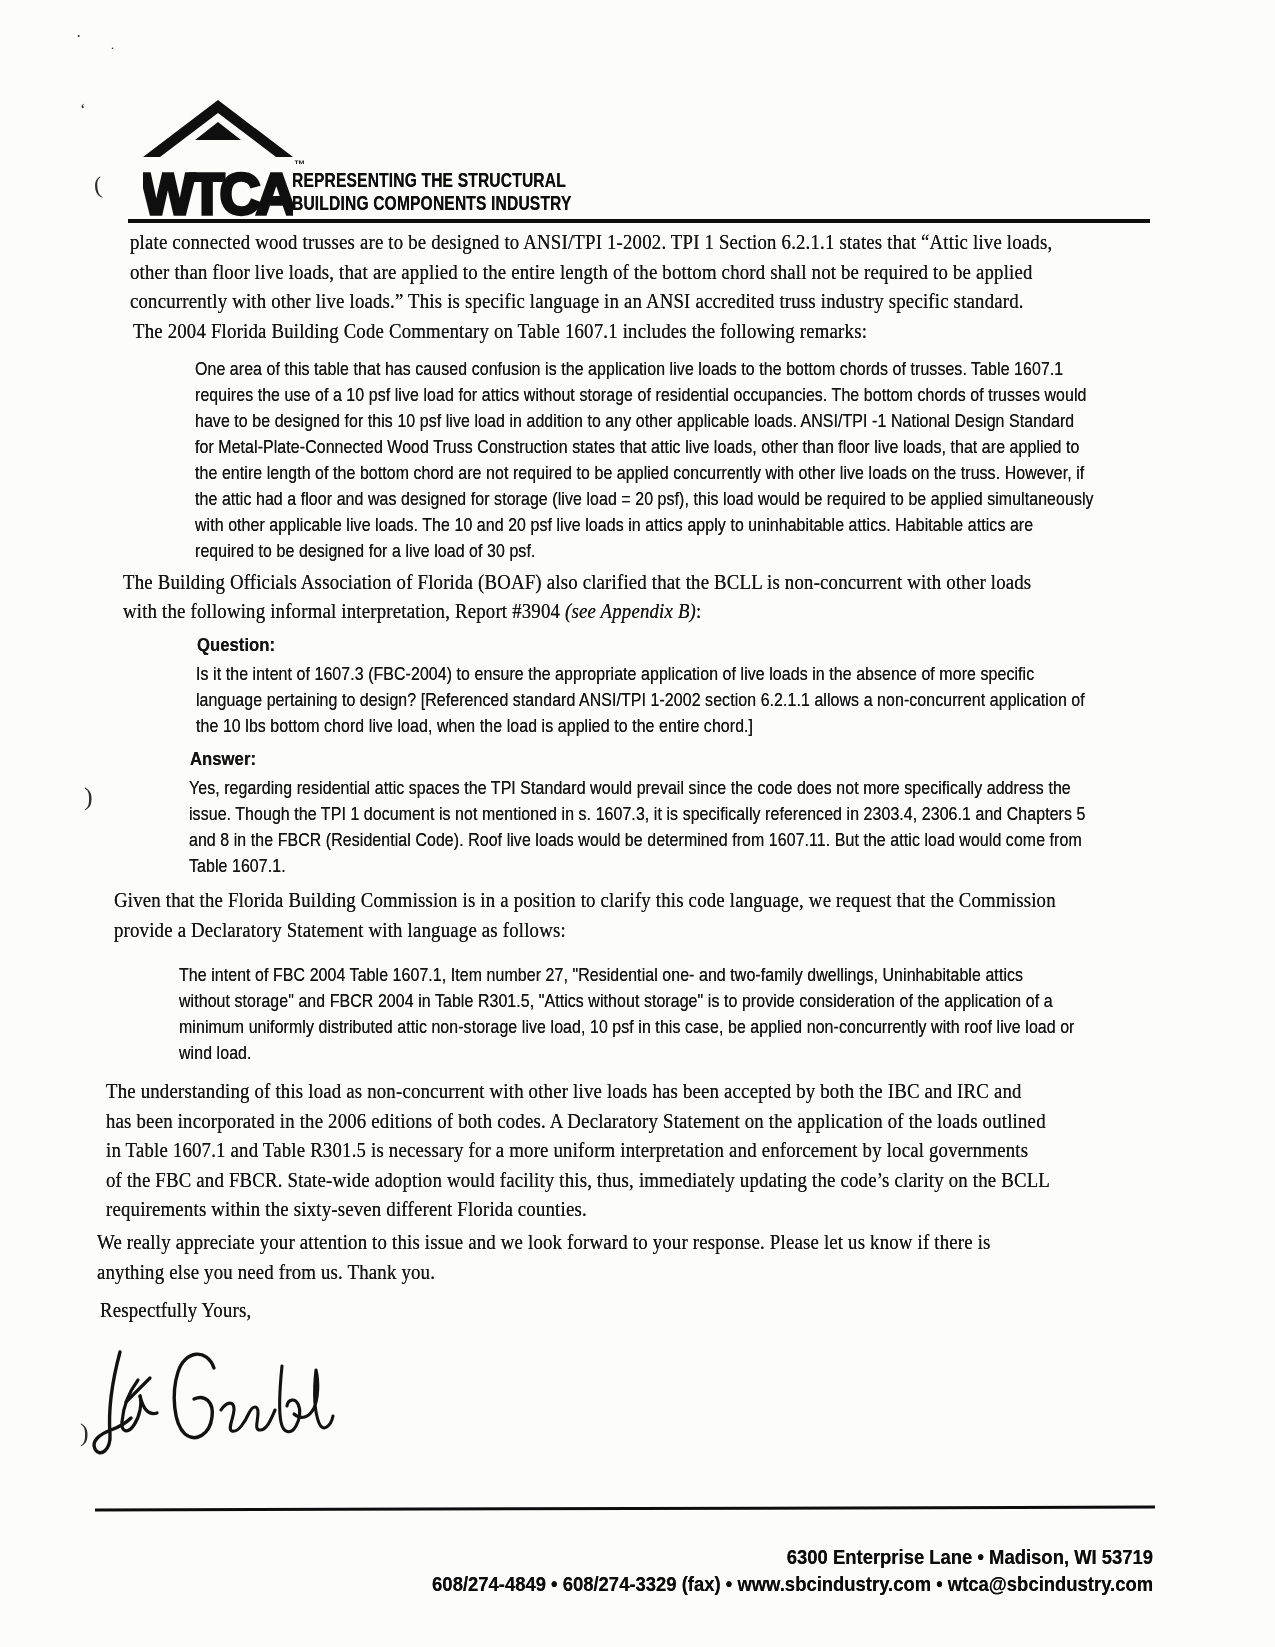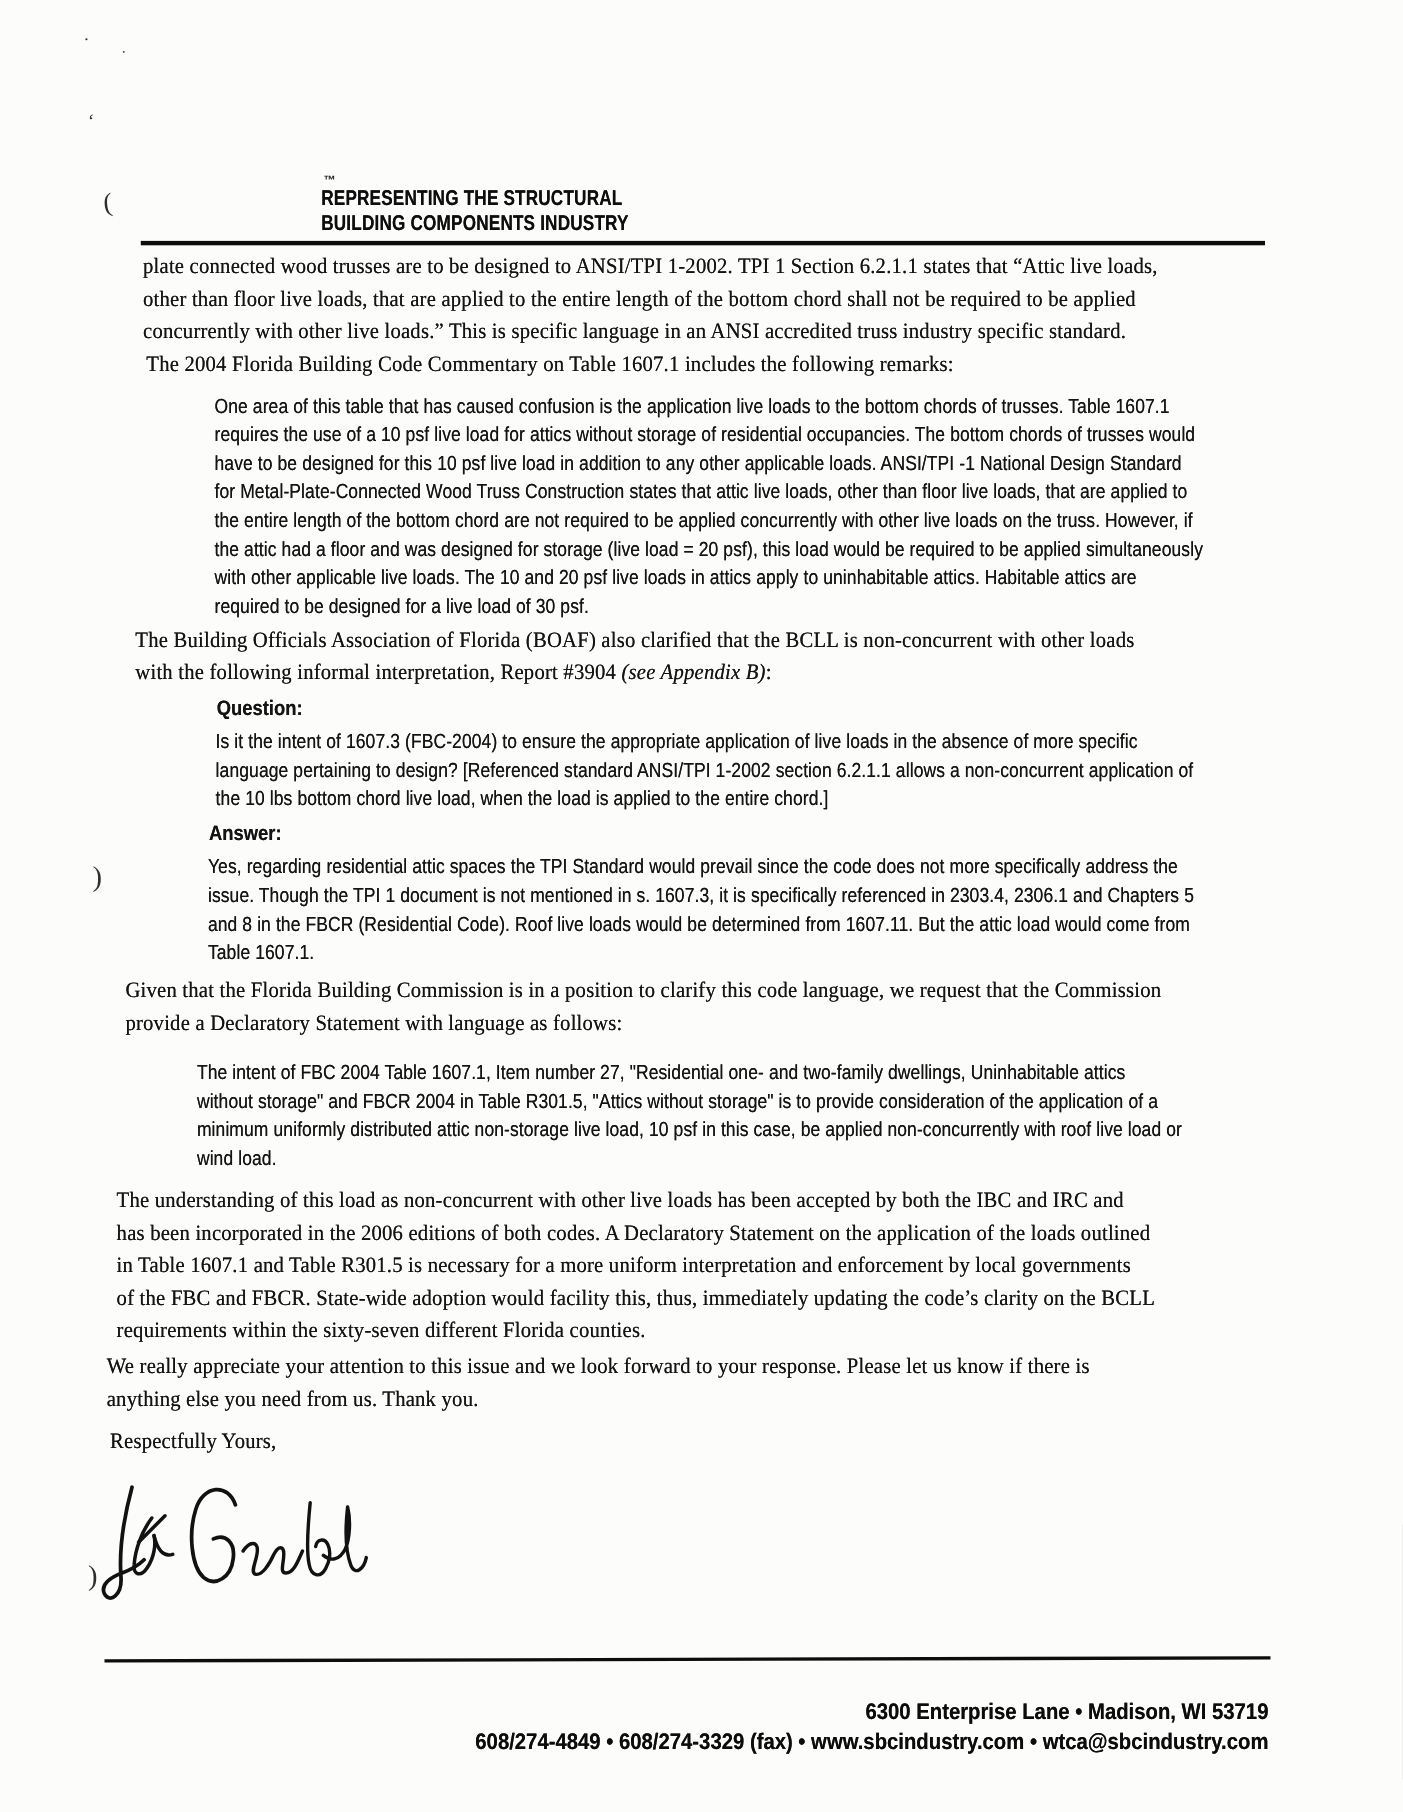--- a/index.html
+++ b/index.html
@@ -80,20 +80,30 @@
 
 <div class="page">
 
   <span class="abs mark" style="left:76px;top:28px;font-size:16px;">·</span>
   <span class="abs mark" style="left:110px;top:44px;font-size:15px;">˙</span>
   <span class="abs mark" style="left:80px;top:100px;font-size:17px;">ʻ</span>
   <span class="abs mark" style="left:94px;top:172px;font-size:24px;transform:rotate(-6deg);">(</span>
   <span class="abs mark" style="left:84px;top:782px;font-size:26px;">)</span>
   <span class="abs mark" style="left:80px;top:1418px;font-size:26px;">)</span>
 
+  <div class="abs" style="left:143px;top:100px;width:150px;height:118px;">
+    <svg width="150" height="118" viewBox="0 0 150 118">
+
+      <polygon points="75,0 150,57 133,57 75,13 17,57 0,57" fill="#0f0f0f"></polygon>
+
+      <polygon points="75,22 98,40 52,40" fill="#0f0f0f"></polygon>
+
+      <text x="-2" y="112" font-family="Liberation Sans, DejaVu Sans, sans-serif" font-weight="900" font-size="57" letter-spacing="-5" fill="#0f0f0f" stroke="#0f0f0f" stroke-width="3.2" transform="scale(1.0,1.02)">WTCA</text>
+    </svg>
+  </div>
   <span class="abs tm" style="left:294px;top:158px;">™</span>
   <div class="abs tagline inky" style="left:292px;top:169px;">REPRESENTING THE STRUCTURAL
 BUILDING COMPONENTS INDUSTRY</div>
 
   <div class="abs rule" style="left:128px;top:219px;width:1022px;height:4px;"></div>
 
   <div class="abs serif inky" style="left:130px;top:228px;">plate connected wood trusses are to be designed to ANSI/TPI 1-2002. TPI 1 Section 6.2.1.1 states that “Attic live loads,
 other than floor live loads, that are applied to the entire length of the bottom chord shall not be required to be applied
 concurrently with other live loads.” This is specific language in an ANSI accredited truss industry specific standard.</div>
 

